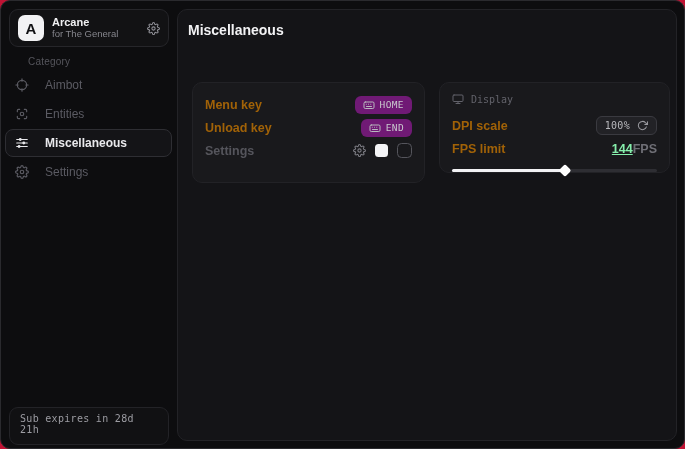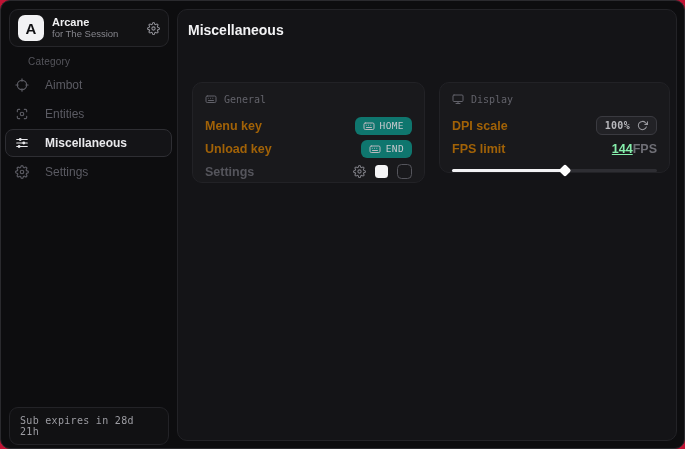--- a/index.html
+++ b/index.html
@@ -53,21 +53,21 @@
     border:1px solid transparent;
   }
   .nav-item .nicon { display:flex; color:inherit; }
   .nav-item.active {
     background:#141417; border-color:#2e2e33; color:#e9e9ec; font-weight:600;
   }
 
   .footer-card {
     position:absolute; left:8px; top:406px; width:160px; height:38px;
     background:#111113; border:1px solid #232327; border-radius:9px;
-    padding:5px 10px; display:flex; flex-direction:column; justify-content:center; gap:2px;
+    padding:5px 10px; display:flex; flex-direction:row; justify-content:center; gap:2px;
   }
   .footer-line1 { font-size:10px; color:#9d9da3; letter-spacing:.3px; }
   .footer-line2 { font-size:9px; color:#6e6e75; font-weight:bold; }
 
   
   .main {
     position:absolute; left:176px; top:8px; right:7px; bottom:7px;
     background:#141417; border:1px solid #232327; border-radius:10px;
   }
   .page-title {
@@ -100,41 +100,41 @@
 
   .row {
     display:flex; align-items:center; justify-content:space-between;
     height:23px;
   }
   .row-label { font-size:12.5px; font-weight:600; color:#a16207; }
   .row-label.dim { color:#55555c; }
 
   .key-badge {
     display:inline-flex; align-items:center; gap:5px;
-    background:#0f766e; border-radius:6px; padding:3px 8px;
+    background:#701a75; border-radius:6px; padding:3px 8px;
     color:#c9c9ce; font-size:9.5px; letter-spacing:.4px; cursor:pointer;
   }
   .key-badge .kicon { display:flex; color:#b9b9bf; }
 
   .crosshair-controls { display:flex; align-items:center; gap:9px; }
   .mini-gear { color:#7c7c83; display:flex; cursor:pointer; }
   .swatch {
     width:13px; height:13px; border-radius:3.5px; background:#f4f4f6; cursor:pointer;
   }
   .checkbox {
     width:15px; height:15px; border-radius:4.5px;
     border:1.5px solid #55555c; background:transparent; cursor:pointer;
   }
 
   .dpi-control {
     display:inline-flex; align-items:center; gap:7px;
     background:#222226; border:1px solid #3a3a40; border-radius:6px;
     padding:3px 8px; cursor:pointer;
   }
-  .dpi-value { font-size:10px; color:#b8b8bd; letter-spacing:.3px;font-weight:bold; }
+  .dpi-value { font-size:10px; color:#b8b8bd; letter-spacing:.3px; }
   .dpi-control .ricon { display:flex; color:#9a9aa0; }
 
   .fps-value-wrap { font-size:12.5px; font-weight:600; }
   .fps-num { color:#86efac;text-decoration:underline; }
   .fps-unit { color:#6f6f76; }
 
   .slider { position:relative; height:12px; margin-top:4px; cursor:pointer; }
   .slider-track {
     position:absolute; left:0; right:0; top:5px; height:3px;
     border-radius:2px; background:#2e2e33;
@@ -202,21 +202,21 @@
 </svg>
 
 <div class="window">
 
   <div class="sidebar">
 
     <div class="app-card">
       <div class="logo">A</div>
       <div class="app-meta">
         <div class="app-title">Arcane</div>
-        <div class="app-sub">for The Session</div>
+        <div class="app-sub">for The General</div>
       </div>
       <span class="app-gear">
         <svg width="13" height="13">
             <use href="#i-gear"></use>
           </svg>
       </span>
     </div>
 
     <div class="category-label">Category</div>
 
@@ -260,28 +260,20 @@
     </div>
 
   </div>
 
   <div class="main">
 
     <div class="page-title">Miscellaneous</div>
 
 
     <div class="card card-general">
-      <div class="card-header mono">
-        <span class="hicon">
-          <svg width="12" height="12">
-              <use href="#i-keyboard"></use>
-            </svg>
-          </span>
-        <span>General</span>
-      </div>
 
       <div class="row">
         <span class="row-label">Menu key</span>
         <span class="key-badge mono">
           <span class="kicon">
             <svg width="12" height="12">
                 <use href="#i-keyboard"></use>
               </svg>
             </span>
           <span>HOME</span>

